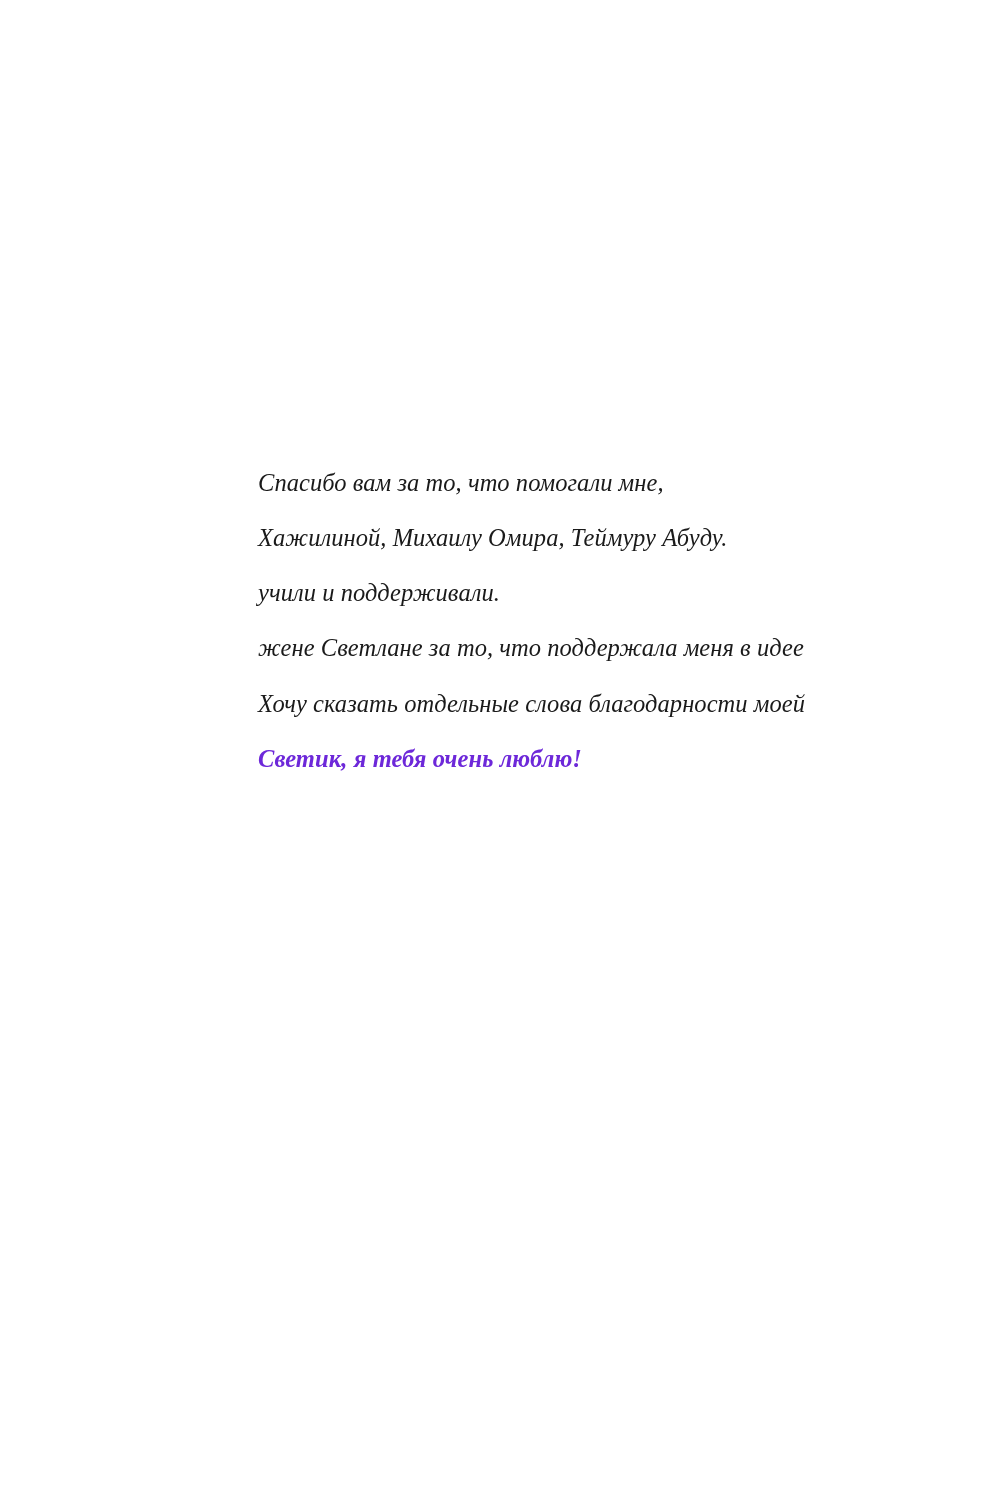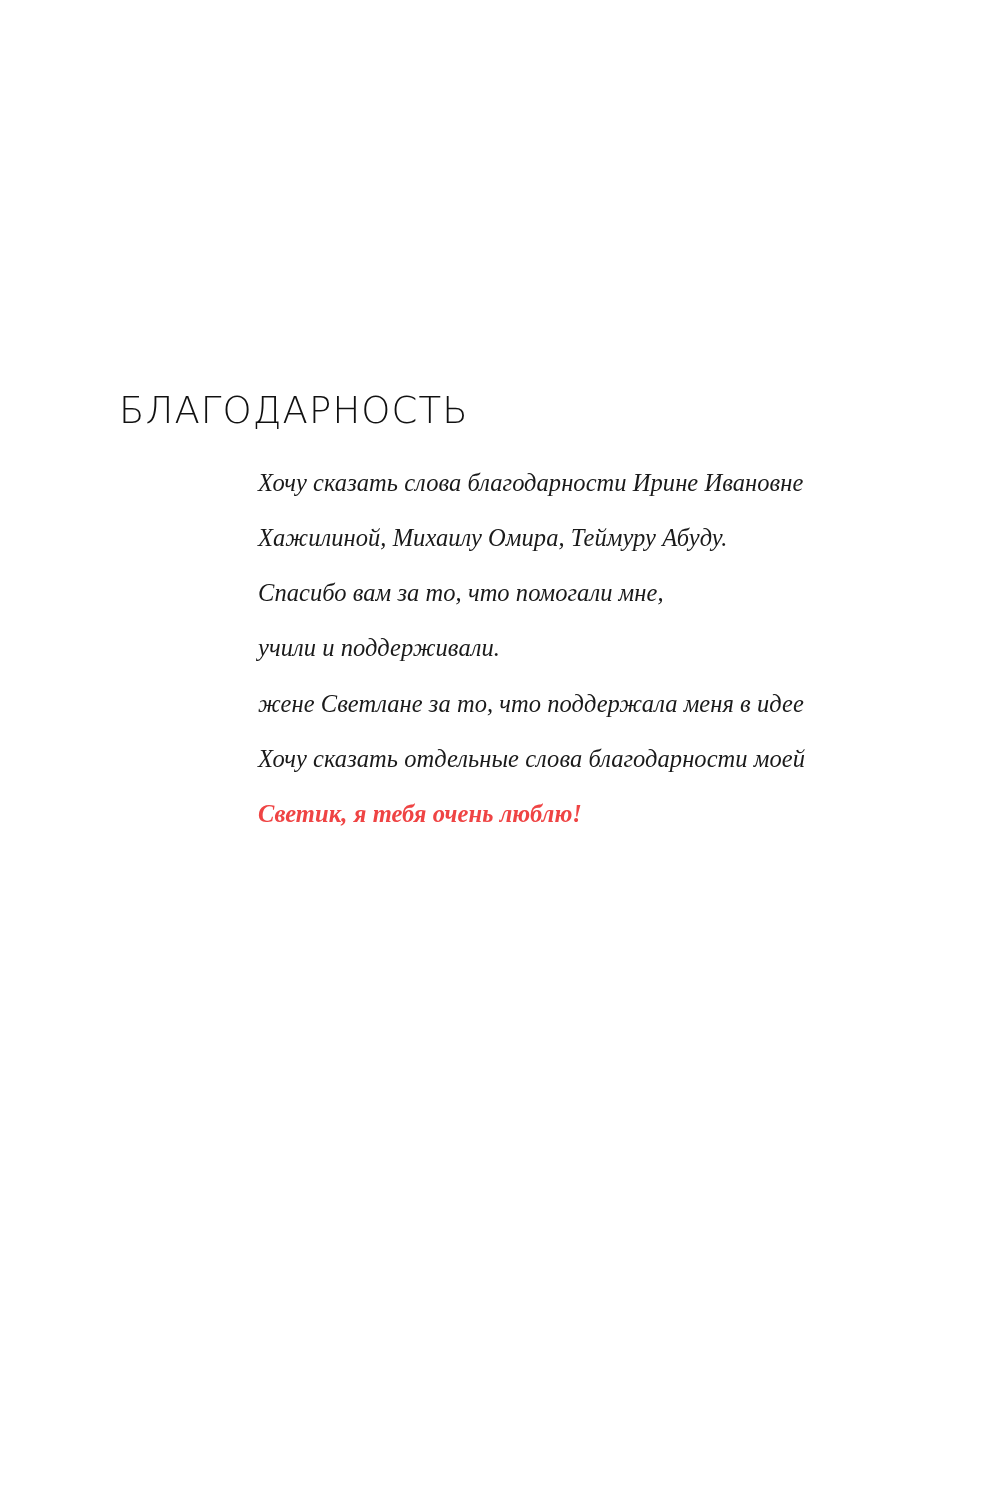--- a/index.html
+++ b/index.html
@@ -53,35 +53,33 @@
     font-size: 24.5px;
     line-height: 30.8px;
     color: #1a1a1a;
     white-space: nowrap;
     letter-spacing: 0.05px;
   }
 
   .body-line.closing {
     font-weight: bold;
     font-style: italic;
-    color: #ef4444;
+    color: #6d28d9;
     letter-spacing: 0.1px;
     margin-top: 12px;
   }
 </style>
 </head>
 <body>
 
 <div class="page">
 
-  <h1 class="section-heading">БЛАГОДАРНОСТЬ</h1>
 
   <div class="body-block">
-    <p class="body-line">Хочу сказать слова благодарности Ирине Ивановне</p>
+    <p class="body-line">Спасибо вам за то, что помогали мне,</p>
     <p class="body-line">Хажилиной, Михаилу Омира, Теймуру Абуду.</p>
-    <p class="body-line">Спасибо вам за то, что помогали мне,</p>
     <p class="body-line">учили и поддерживали.</p>
     <p class="body-line">жене Светлане за то, что поддержала меня в идее</p>
     <p class="body-line">Хочу сказать отдельные слова благодарности моей</p>
     <p class="body-line closing">Светик, я тебя очень люблю!</p>
   </div>
 
 </div>
 
 </body></html>

